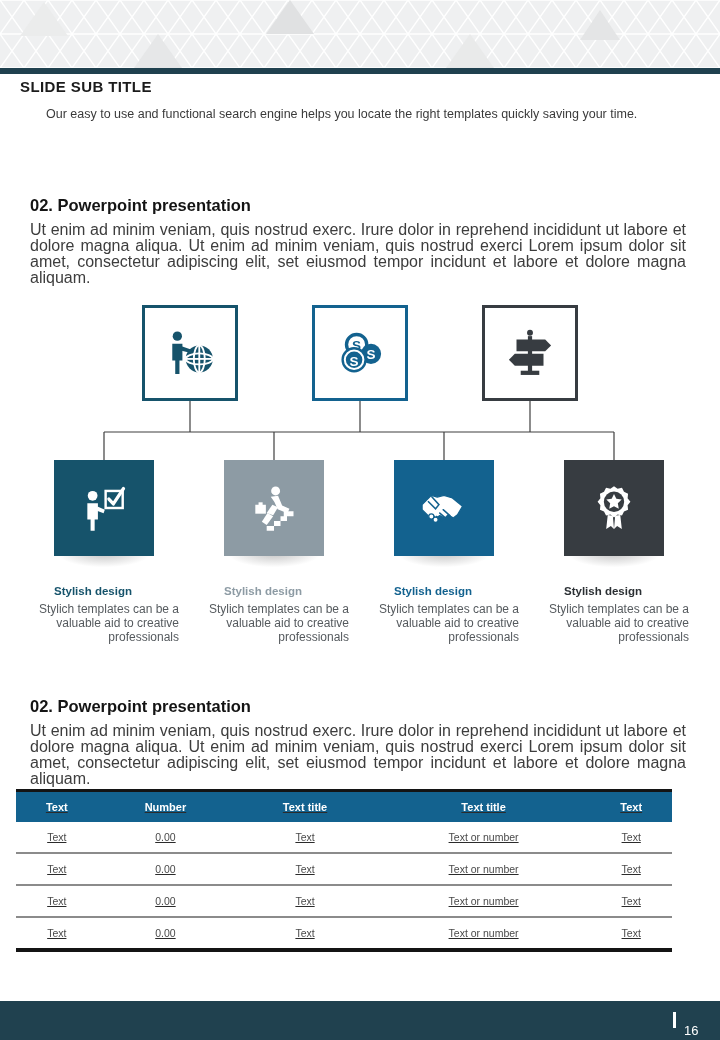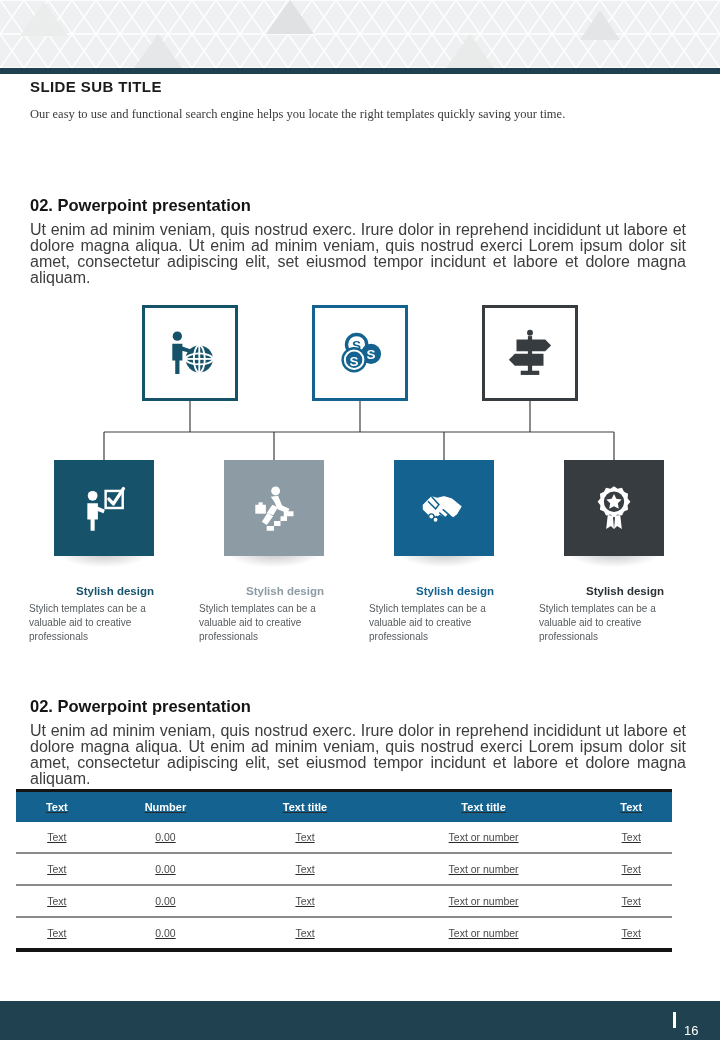--- a/index.html
+++ b/index.html
@@ -29,27 +29,27 @@
     text-transform:uppercase;
     z-index:3;
   }
   .header-rule{
     position:absolute;left:0;top:68px;width:720px;height:6px;
     background:#20414f;
   }
 
   
   .subtitle{
-    position:absolute;left:30px;top:78px;
+    position:absolute;left:20px;top:78px;
     font-size:15px;font-weight:bold;letter-spacing:0.4px;
     color:#1b1b1b;text-transform:uppercase;
   }
   .lead{
-    position:absolute;left:30px;top:105px;width:650px;
-    font-size:12.5px;line-height:19px;color:#3a3a3a;font-family:Liberation Serif, serif;
+    position:absolute;left:46px;top:105px;width:650px;
+    font-size:12.5px;line-height:19px;color:#3a3a3a;
   }
 
   
   .sec-head{
     position:absolute;left:30px;
     font-size:16.5px;font-weight:bold;color:#141414;
   }
   .sec-body{
     position:absolute;left:30px;width:656px;
     font-size:16px;line-height:16px;color:#3d3d3d;
@@ -86,24 +86,24 @@
     content:"";position:absolute;left:4px;right:4px;bottom:-11px;height:14px;
     background:radial-gradient(ellipse at 50% 0%, rgba(60,60,60,0.30) 0%, rgba(60,60,60,0.0) 72%);
     z-index:-1;
   }
   .bw0{left:54px;top:165px;}
   .bw1{left:224px;top:165px;}
   .bw2{left:394px;top:165px;}
   .bw3{left:564px;top:165px;}
 
   .cap-title{
-    text-align:right;font-size:11.5px;font-weight:bold;margin-top:29px;
+    text-align:left;font-size:11.5px;font-weight:bold;margin-top:29px;
   }
   .cap-text{
-    text-align:left;font-size:10px;line-height:14px;color:#555a5e;
+    text-align:right;font-size:12px;line-height:14px;color:#555a5e;
     margin-top:5px;width:150px;margin-left:-25px;
   }
 
   
   .tbl{
     position:absolute;left:16px;top:789px;width:656px;
     border-collapse:collapse;
     text-decoration:underline;
   }
   .tbl thead th{

